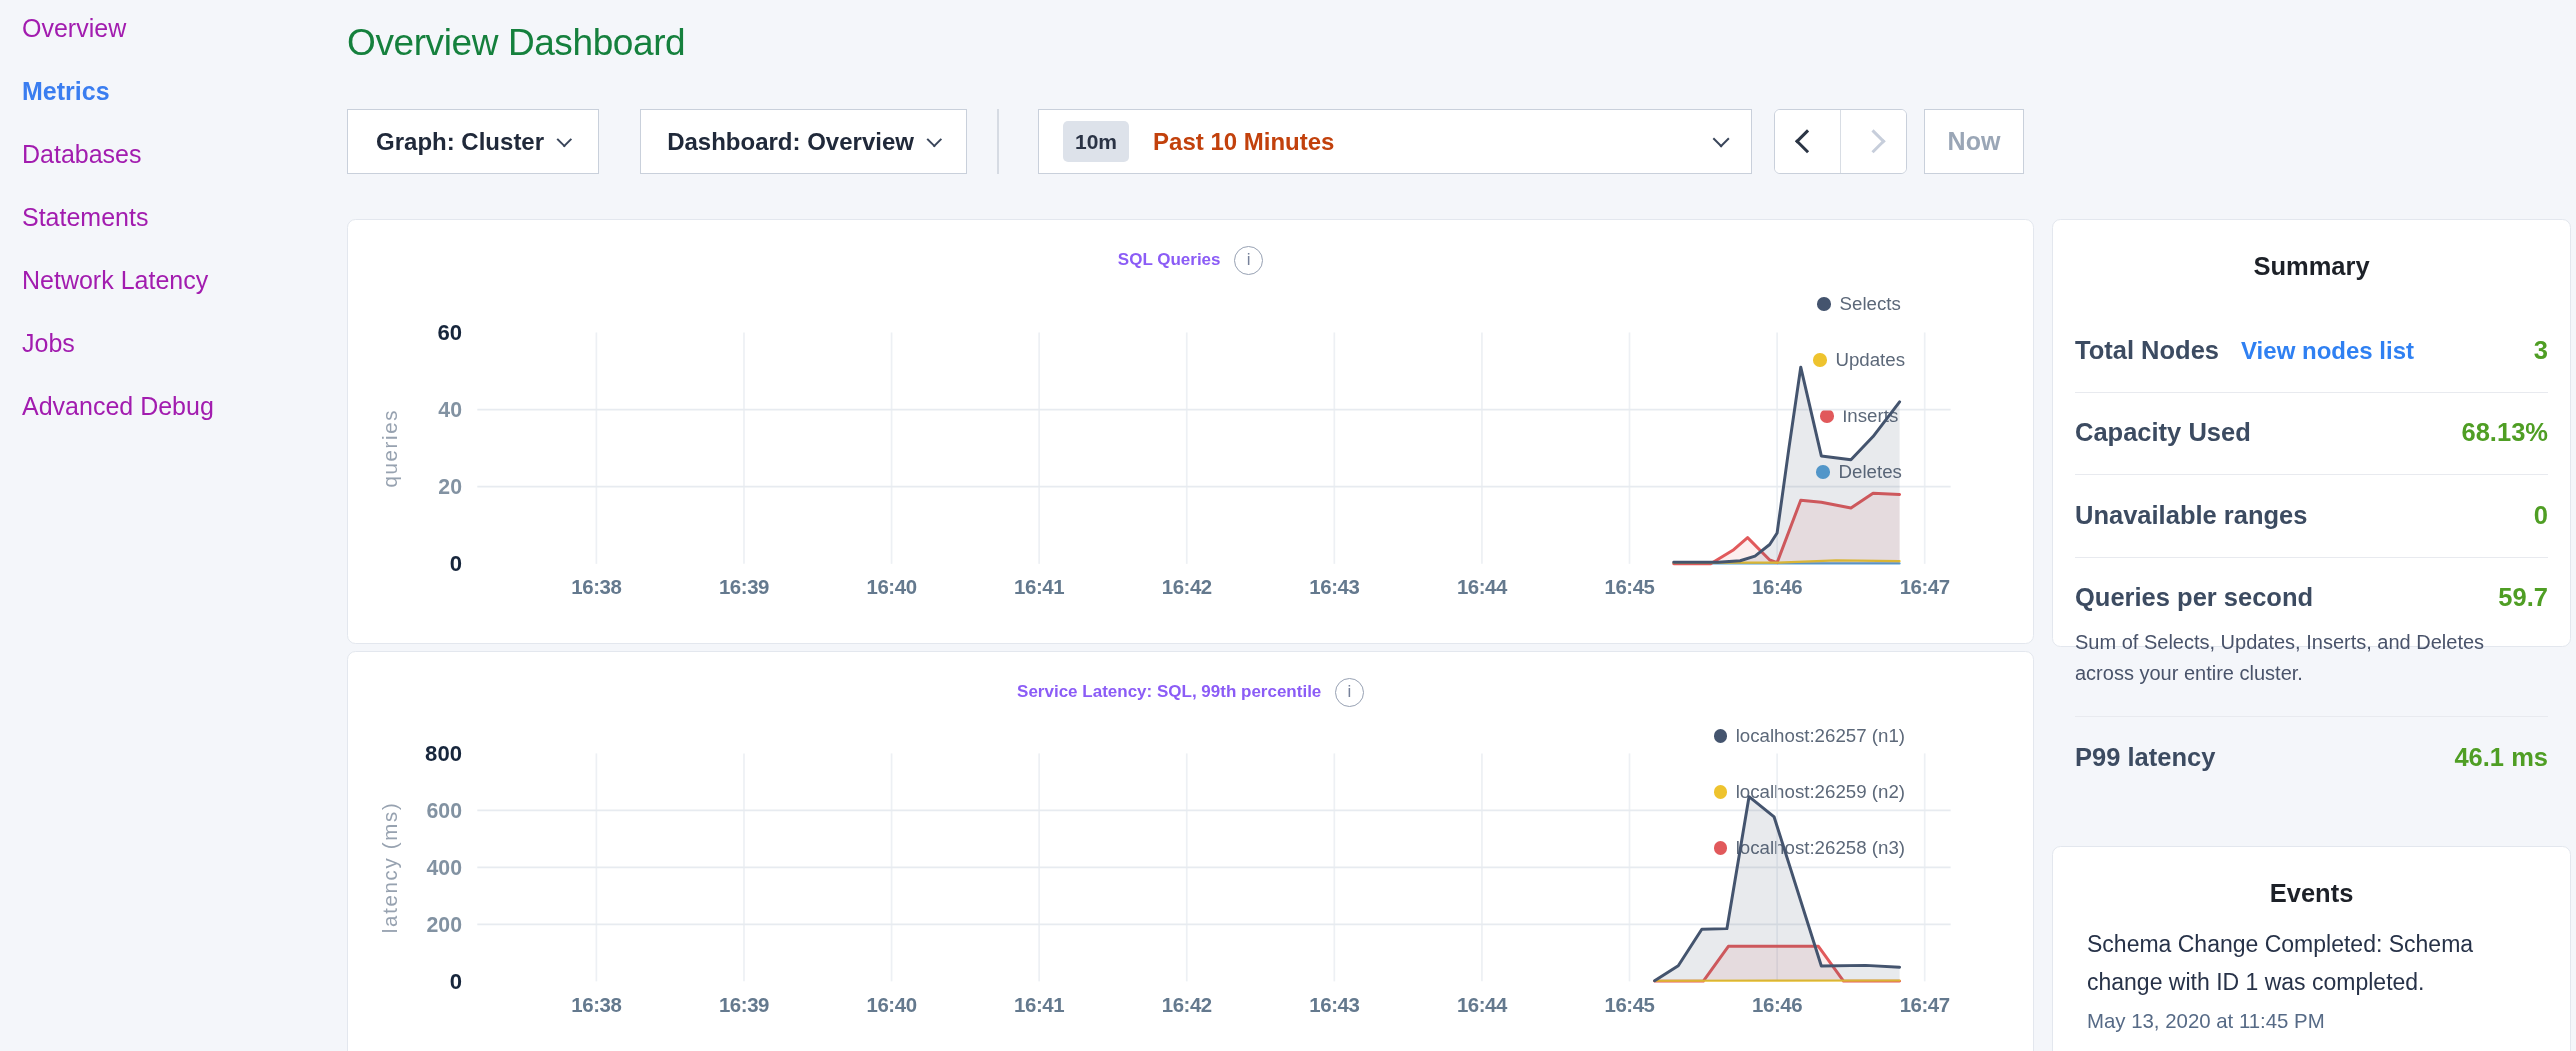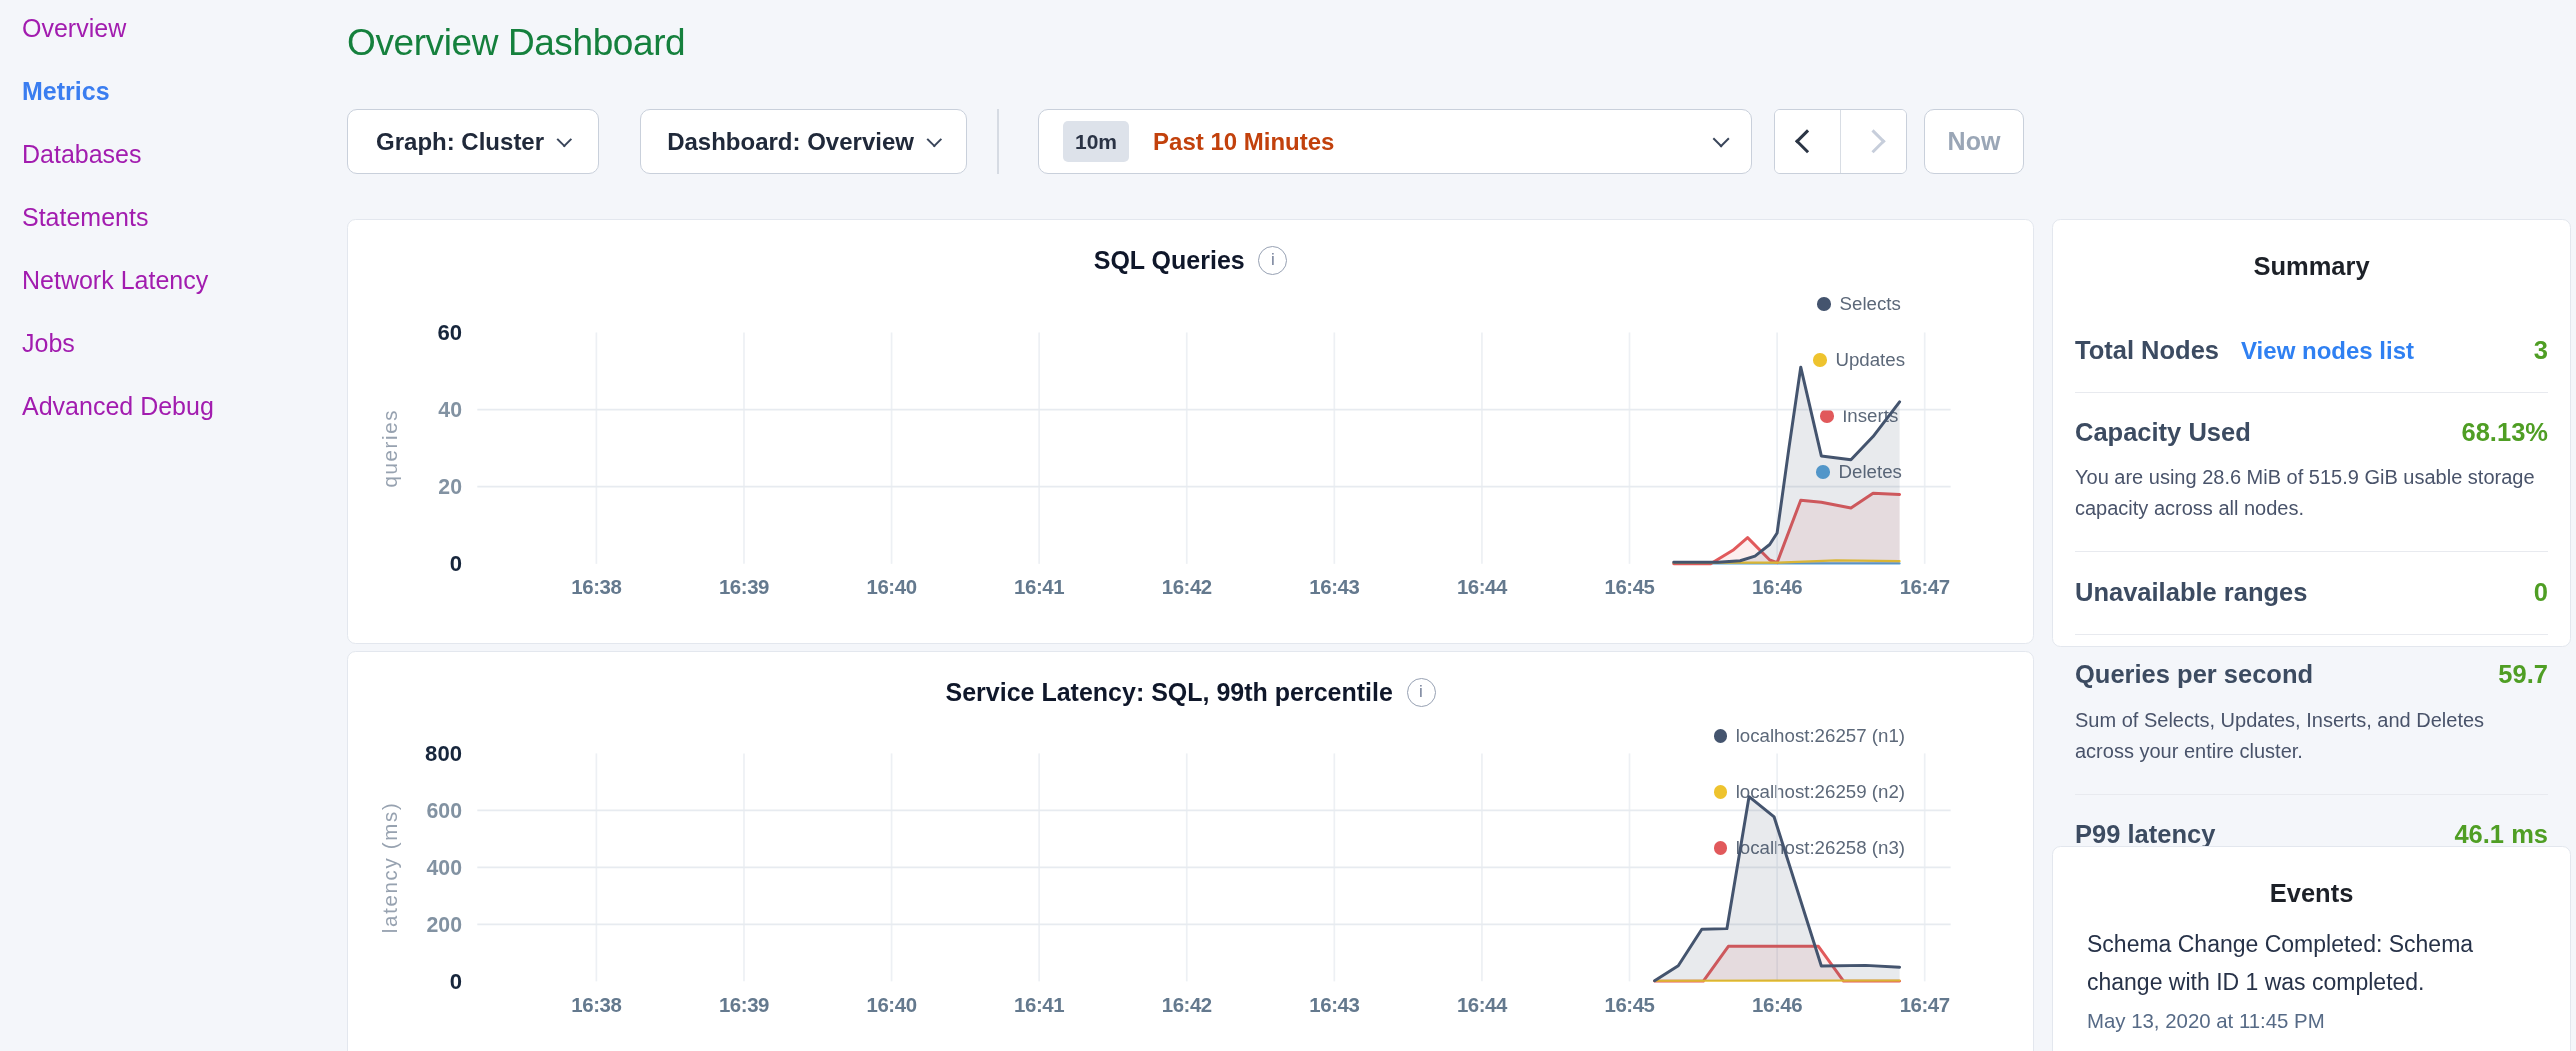--- a/index.html
+++ b/index.html
@@ -11,21 +11,21 @@
   }
   
   .sidebar{position:absolute;left:0;top:0;width:340px;padding:13.6px 0 0 22px;box-sizing:border-box;}
   .nav-item{display:block;font-size:25px;color:#a21caf;margin-bottom:34px;text-decoration:none;cursor:pointer;}
   .nav-item.active{color:#3a7df0;font-weight:700;}
   
   .main{position:absolute;left:347px;top:0;width:1687px;}
   h1.page-title{margin:22px 0 0 0;font-size:37px;font-weight:400;color:#15803d;letter-spacing:-0.4px;}
   
   .controls{position:absolute;left:0;top:109px;height:65px;width:100%;}
-  .btn{box-sizing:border-box;background:#fff;border:0.9px solid #c9d0db;border-radius:10px;
+  .btn{box-sizing:border-box;background:#fff;border:0.9px solid #c9d0db;border-radius:0;
        display:inline-flex;align-items:center;justify-content:center;height:65px;cursor:pointer;
        font-family:"Liberation Sans",sans-serif;}
   .dd1{position:absolute;left:0;width:252px;}
   .dd2{position:absolute;left:293px;width:327px;}
   .dd-label{font-size:24px;font-weight:700;color:#20293a;}
   .chev{display:inline-block;border-style:solid;border-color:#39455a;border-width:0 2.6px 2.6px 0;padding:4.3px;}
   .chev.down{transform:rotate(45deg);margin-left:15.3px;margin-top:-5.1px;}
   .chev.thin{border-width:0 2.1px 2.1px 0;padding:5.1px;}
   .chev.left{transform:rotate(135deg);border-width:0 3.4px 3.4px 0;padding:6.8px;border-color:#2b3545;}
   .chev.right{transform:rotate(-45deg);border-width:0 3.4px 3.4px 0;padding:6.8px;border-color:#c7cedb;}
@@ -37,21 +37,21 @@
   .pager{position:absolute;left:1427px;width:133px;height:65px;display:flex;background:#fff;
          border:0.9px solid #c9d0db;border-radius:6px;box-sizing:border-box;overflow:hidden;}
   .pager button{flex:1;background:#fff;border:none;cursor:pointer;display:flex;align-items:center;justify-content:center;}
   .pager button:first-child{border-right:0.9px solid #d8dde4;}
   .now-btn{position:absolute;left:1577px;width:100px;font-size:25px;font-weight:700;color:#9aa6b6;}
   
   .card{position:absolute;background:#fff;border:0.9px solid #e3e7ee;border-radius:8.5px;box-sizing:border-box;}
   .chart-card1{left:0;top:219px;width:1687px;height:425px;}
   .chart-card2{left:0;top:651px;width:1687px;height:476px;}
   .chart-title-row{position:absolute;top:25.5px;left:0;width:100%;display:flex;align-items:center;justify-content:center;gap:13.6px;}
-  .chart-title{font-size:25px;font-weight:700;color:#0f172a;}
+  .chart-title{font-size:17px;font-weight:700;color:#8b5cf6;}
   .info-icon{width:29px;height:29px;border:1.7px solid #97a1b3;border-radius:50%;display:inline-flex;
              align-items:center;justify-content:center;font-size:17px;color:#76819a;font-weight:400;cursor:pointer;box-sizing:border-box;}
   .legend{position:absolute;top:73px;right:128px;display:flex;align-items:center;gap:34px;flex-direction:column;}
   .legend-item{display:flex;align-items:center;gap:8.5px;}
   .legend-dot{width:13.6px;height:13.6px;border-radius:50%;}
   .legend-label{font-size:18.7px;color:#5c6879;}
   .chart-svg{position:absolute;left:0;top:0;}
   .xtick{font-family:"Liberation Sans",sans-serif;font-size:24px;font-weight:700;fill:#64798e;letter-spacing:-0.5px;}
   .ytick{font-family:"Liberation Sans",sans-serif;font-size:25px;font-weight:700;fill:#8292a2;}
   .ytick.strong{fill:#17263c;font-size:26px;}
@@ -238,21 +238,20 @@
         <span class="slabel">Total Nodes</span>
         <a class="slink">View nodes list</a>
         <span class="sval">3</span>
       </div>
     </div>
     <div class="srow">
       <div class="srow-head">
         <span class="slabel">Capacity Used</span>
         <span class="sval">68.13%</span>
       </div>
-      <p class="sdesc">You are using 28.6 MiB of 515.9 GiB usable storage capacity across all nodes.</p>
     </div>
     <div class="srow">
       <div class="srow-head">
         <span class="slabel">Unavailable ranges</span>
         <span class="sval">0</span>
       </div>
     </div>
     <div class="srow">
       <div class="srow-head">
         <span class="slabel">Queries per second</span>

